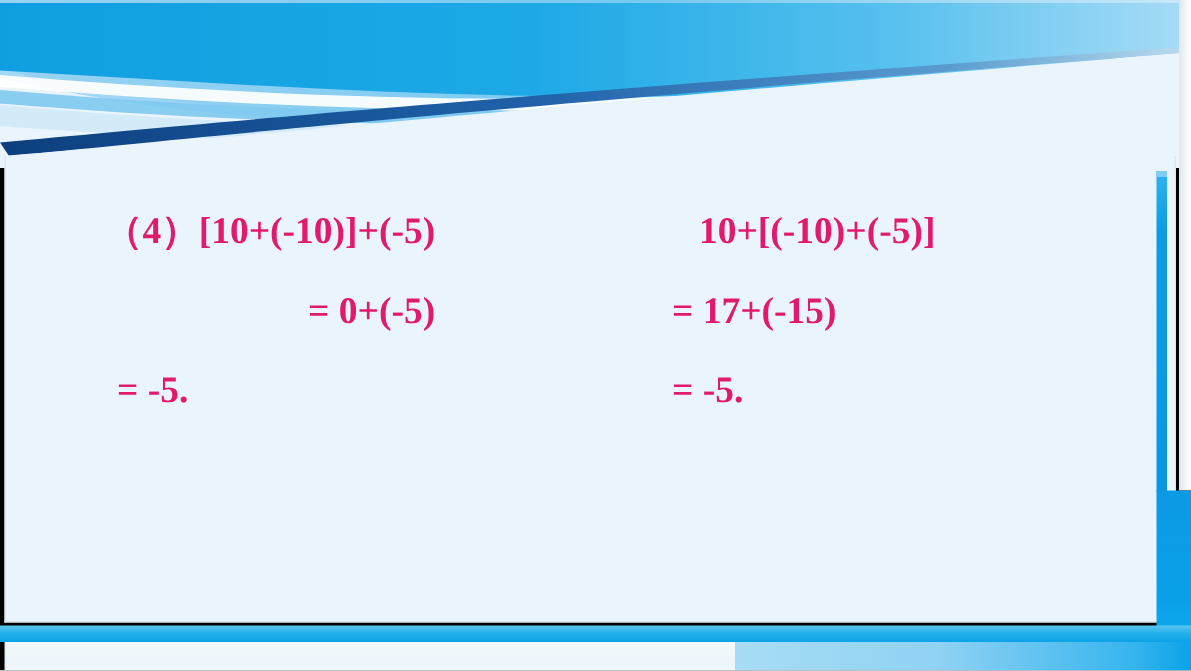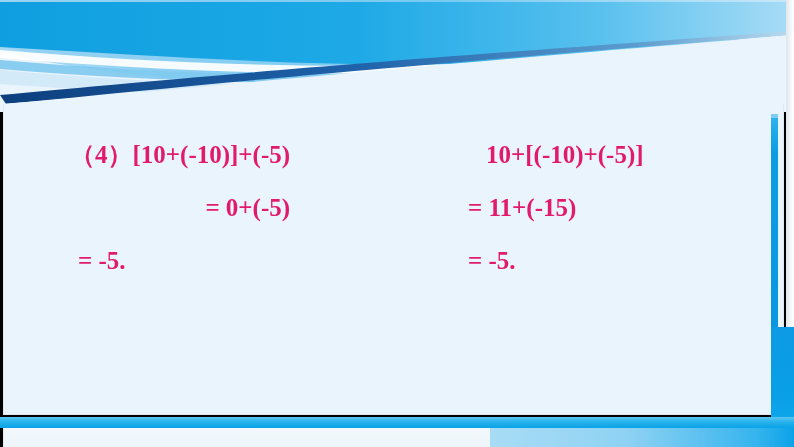--- a/index.html
+++ b/index.html
@@ -134,21 +134,21 @@
     left: 70px;
     top: 38px;
   }
   #col-left .eq-line { font-size: 25px; }
   #col-left .l0 { padding-left: 0px;  margin-bottom: 28px; }
   #col-left .l1 { padding-left: 8px;  margin-bottom: 28px; text-align: right; }
   #col-left .l2 { padding-left: 8px; }
 
   
   #col-right {
-    left: 468px;
+    left: 448px;
     top: 38px;
     font-family: Liberation Serif, serif;
   }
   #col-right .eq-line { font-size: 25px; }
   #col-right .r0 { padding-left: 18px; margin-bottom: 28px; }
   #col-right .r1 { padding-left: 0px;  margin-bottom: 28px; }
   #col-right .r2 { padding-left: 0px; }
 </style>
 </head>
 <body>
@@ -214,21 +214,21 @@
   <div id="equations">
 
     <div class="eq-col" id="col-left">
       <div class="eq-line l0">（4）[10+(-10)]+(-5)</div>
       <div class="eq-line l1">= 0+(-5)</div>
       <div class="eq-line l2">= -5.</div>
     </div>
 
     <div class="eq-col" id="col-right">
       <div class="eq-line r0">10+[(-10)+(-5)]</div>
-      <div class="eq-line r1">= 11+(-15)</div>
+      <div class="eq-line r1">= 17+(-15)</div>
       <div class="eq-line r2">= -5.</div>
     </div>
 
   </div>
 
   <div id="bottom-cyan-band"></div>
   <div id="bottom-left-pale"></div>
   <div id="bottom-right-lightblue"></div>
 
 </div>

